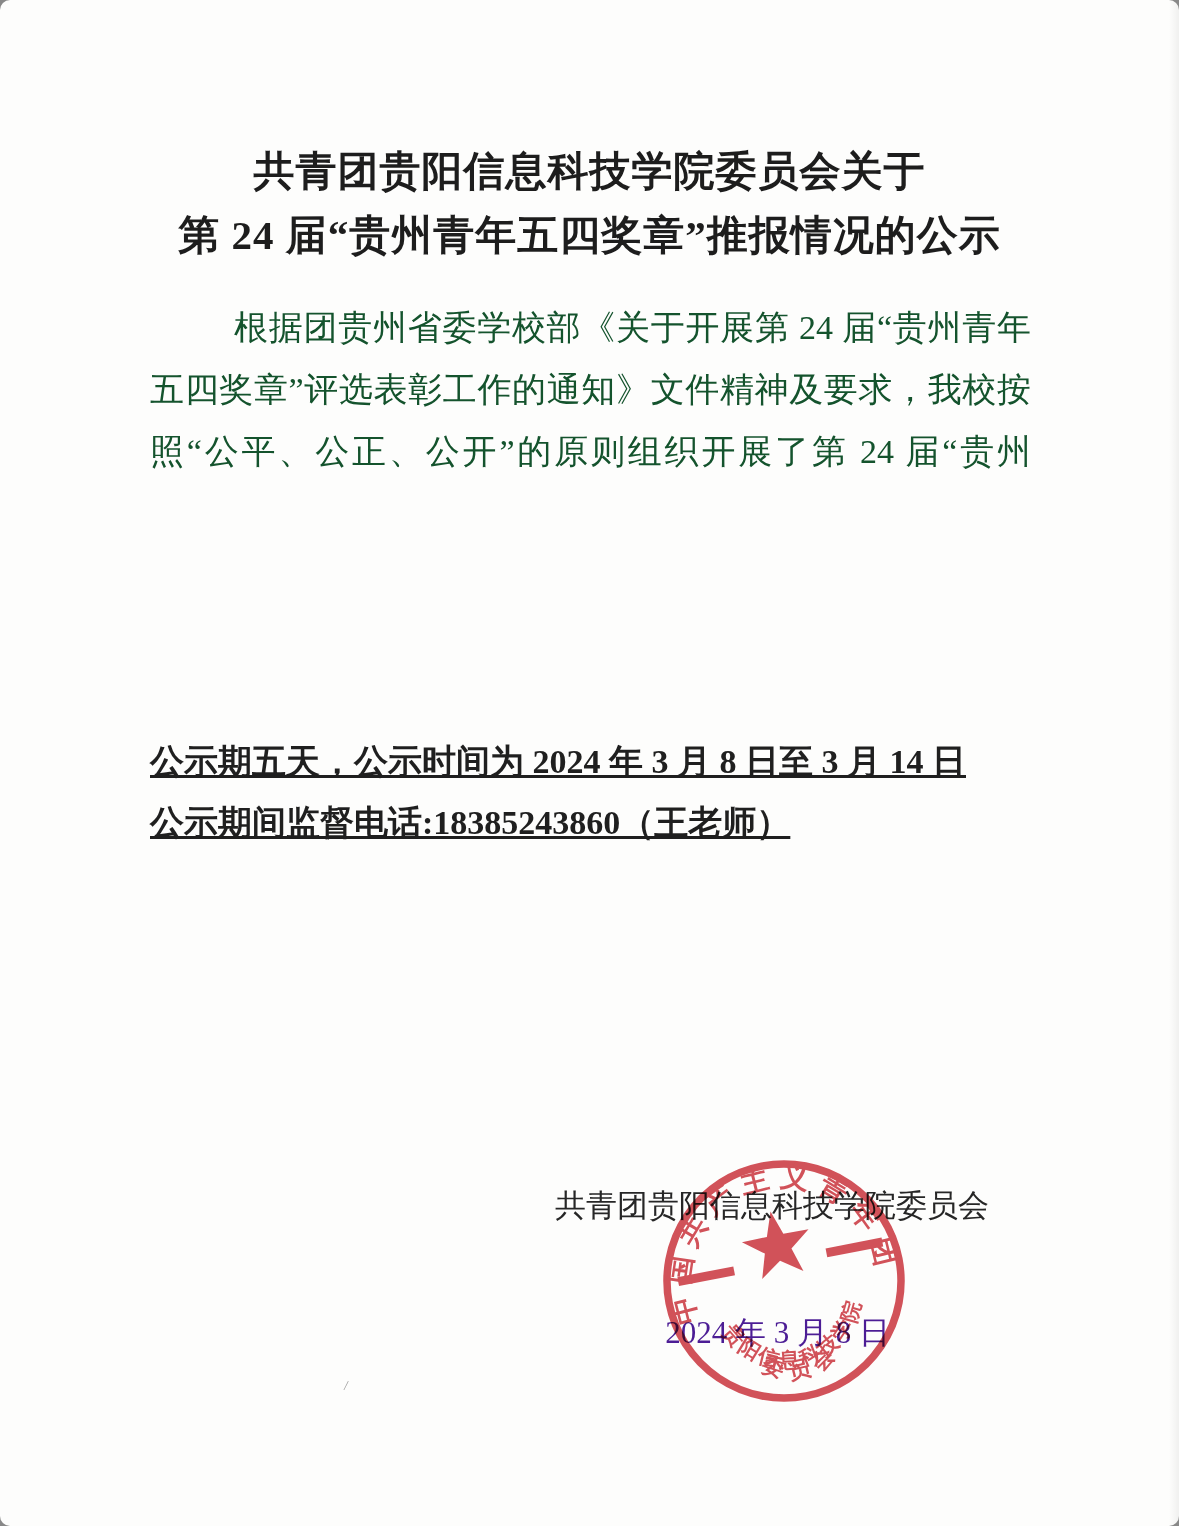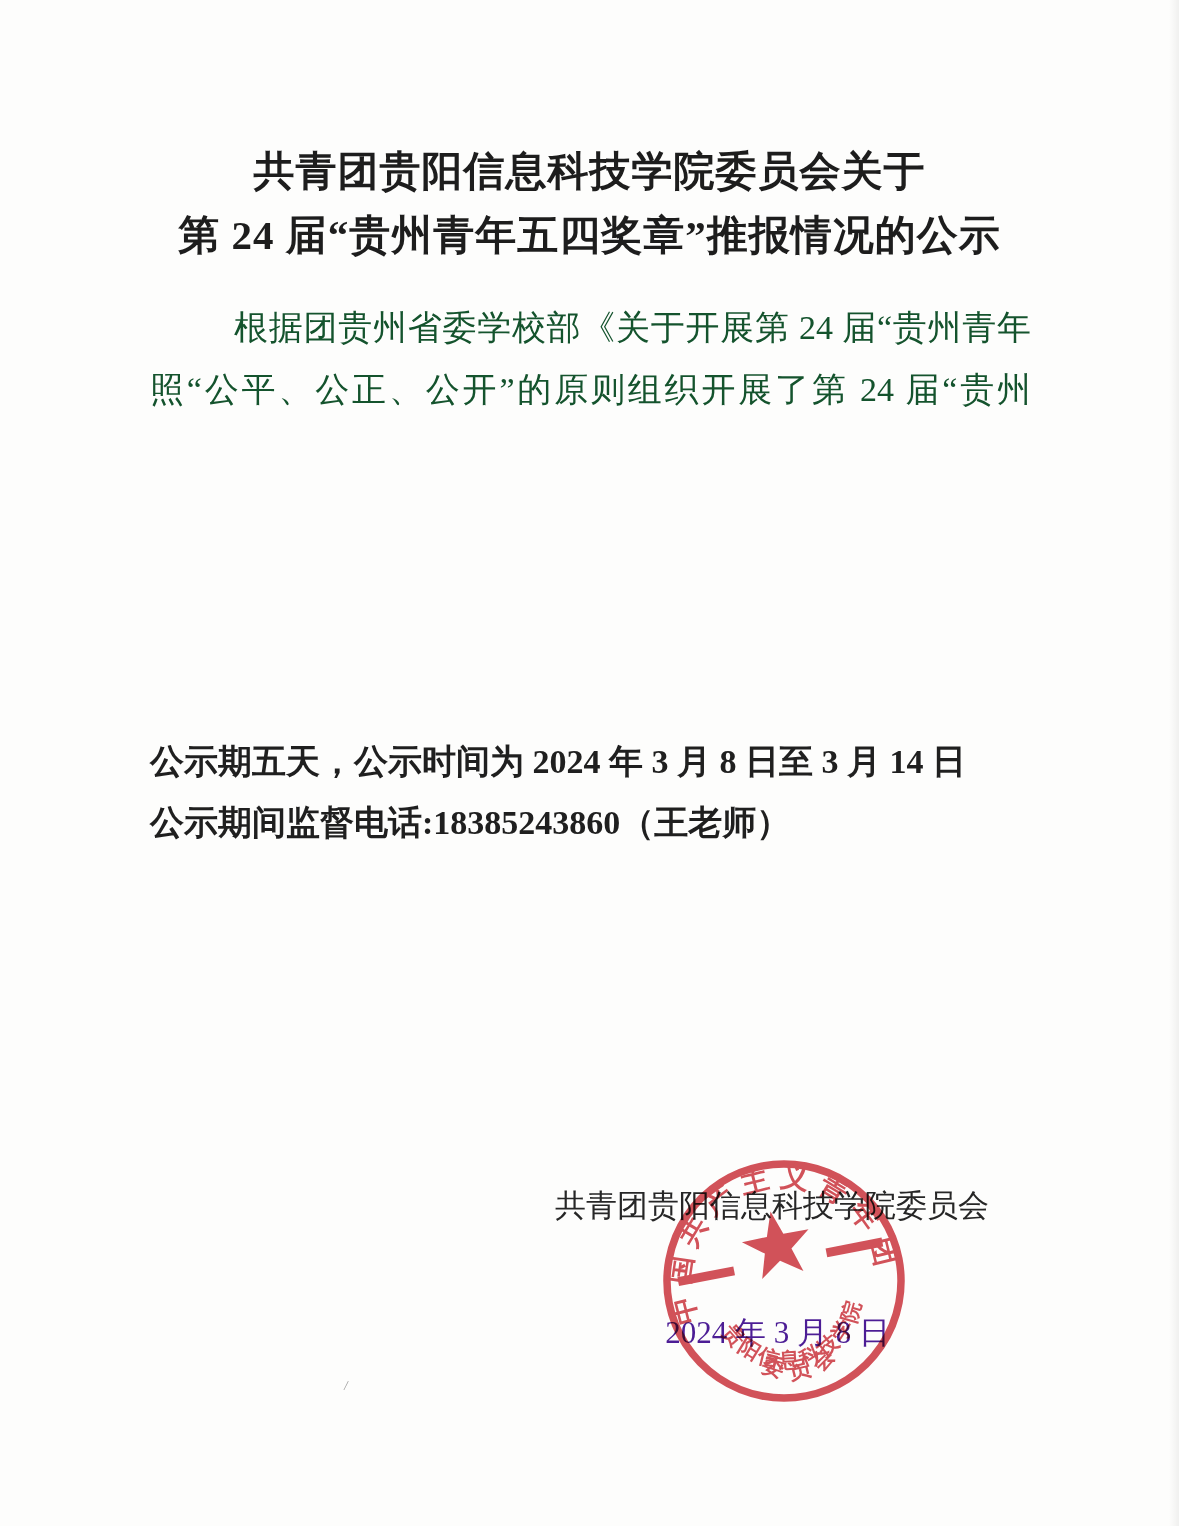--- a/index.html
+++ b/index.html
@@ -4,20 +4,21 @@
 <style>
   html,body{margin:0;padding:0;background:#888;}
   .page{
     position:relative;
     width:1179px;height:1526px;
     margin:0 auto;
     background:#fdfdfc;
     overflow:hidden;
     font-family:"Liberation Serif","DejaVu Serif",serif;
     color:#2b2b2b;
+    border-radius:10px;
   }
   
   .page::after{
     content:"";position:absolute;top:0;right:0;width:10px;height:100%;
     background:linear-gradient(to right,rgba(0,0,0,0),rgba(0,0,0,0.05));
     pointer-events:none;
   }
   .title{
     position:absolute;left:0;width:100%;
     text-align:center;
@@ -38,21 +39,21 @@
     white-space:nowrap;
   }
   .bline.j{
     white-space:normal;
     text-align:justify;
     text-align-last:justify;
   }
   .bline.indent{text-indent:84px;}
   .notice-block{
     position:absolute;left:150px;top:731px;width:881px;
-    font-size:34px;font-weight:600;color:#1f1f1f;
+    font-size:34px;font-weight:600;color:#1f1f1f;text-decoration:underline;
   }
   .nline{margin:0;height:61px;line-height:61px;white-space:nowrap;}
   .signature{
     position:absolute;left:150px;top:1185px;width:881px;
     font-size:31px;color:#262626;
     text-align:right;padding-right:42px;box-sizing:border-box;
     white-space:nowrap;
   }
   .doc-date{
     position:absolute;left:150px;top:1312px;width:881px;
@@ -77,20 +78,21 @@
 </head>
 <body>
 
 <div class="page">
 
   <h1 class="title l1">共青团贵阳信息科技学院委员会关于</h1>
   <h1 class="title l2">第 24 届“贵州青年五四奖章”推报情况的公示</h1>
 
   <div class="body-block">
     <p class="bline j indent">根据团贵州省委学校部《关于开展第 24 届“贵州青年</p>
+    <p class="bline j">五四奖章”评选表彰工作的通知》文件精神及要求，我校按</p>
     <p class="bline j">照“公平、公正、公开”的原则组织开展了第 24 届“贵州</p>
   </div>
 
   <div class="notice-block">
     <p class="nline">公示期五天，公示时间为 2024 年 3 月 8 日至 3 月 14 日</p>
     <p class="nline">公示期间监督电话:18385243860（王老师）</p>
   </div>
 
   <div class="signature">共青团贵阳信息科技学院委员会</div>
 

